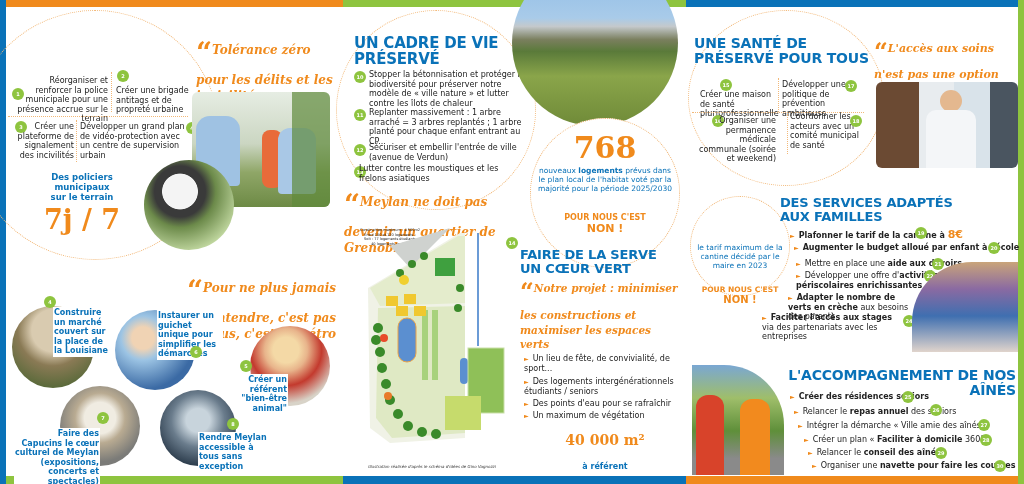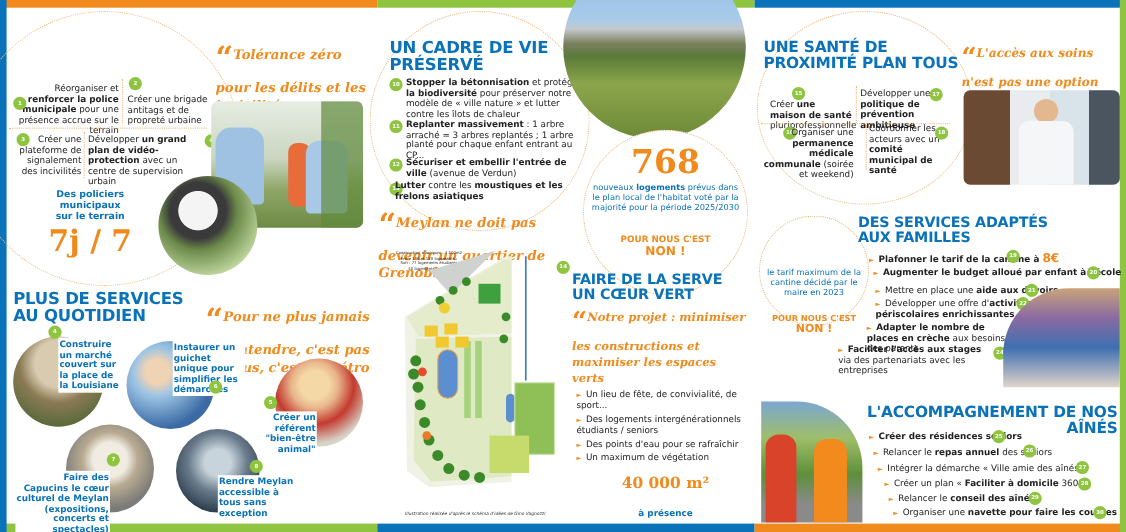--- a/index.html
+++ b/index.html
@@ -4,21 +4,21 @@
 <style>
 *{box-sizing:border-box;margin:0;padding:0}
 html,body{width:1024px;height:484px;overflow:hidden;background:#fff;font-family:"DejaVu Sans","Liberation Sans",sans-serif;color:#222}
 .page{position:relative;width:1024px;height:484px;background:#fff;overflow:hidden}
 .bar{position:absolute;height:7px}
 .vbar{position:absolute;width:6px}
 .h{position:absolute;color:#0a72b8;font-weight:900;font-family:"DejaVu Sans",sans-serif;line-height:1.05;letter-spacing:-0.2px}
 .quote{position:absolute;color:#f08a1c;font-family:"DejaVu Serif",serif;font-style:italic;font-weight:bold;line-height:1.35}
 .quote .qm{font-family:"DejaVu Serif",serif;font-size:28px;font-style:normal;vertical-align:-8px;margin-right:3px;letter-spacing:-3px}
 .t{position:absolute;font-size:8px;line-height:1.2;color:#222}
-.t b{font-weight:bold}
+.t b{font-weight:normal}
 .badge{position:absolute;width:12px;height:12px;border-radius:50%;background:#8ec43f;color:#fff;font-size:5px;font-weight:bold;display:flex;align-items:center;justify-content:center}
 .circ{position:absolute;border-radius:50%;overflow:hidden}
 .photo{position:absolute;overflow:hidden;border-radius:6px}
 .dotc{position:absolute;border:1px dotted #f2b878;border-radius:50%}
 .orange{color:#f08a1c}
 .big{position:absolute;color:#f08a1c;font-family:"DejaVu Serif",serif;font-weight:bold;text-align:center}
 .bl{position:absolute;font-size:8px;line-height:1.2;color:#222}
 .bl .ar{color:#f08a1c;font-size:6px;margin-right:4px}
 .sep-v{position:absolute;border-left:1px dotted #f2b878}
 .sep-h{position:absolute;border-top:1px dotted #f2b878}
@@ -63,21 +63,20 @@
   <div class="big" style="left:32px;top:204px;width:100px;font-size:27px">7j / 7</div>
 
   <div class="photo" style="left:192px;top:92px;width:138px;height:115px;background:linear-gradient(180deg,#e6ede3 0%,#cbd6c2 45%,#8fa667 70%,#6d8a45 100%)">
     <div style="position:absolute;left:4px;top:24px;width:44px;height:70px;background:#9fc2e3;border-radius:14px 14px 4px 4px"></div>
     <div style="position:absolute;left:70px;top:38px;width:20px;height:58px;background:#e86b3a;border-radius:8px"></div>
     <div style="position:absolute;left:86px;top:36px;width:38px;height:66px;background:#a9c8e6;border-radius:12px 12px 4px 4px"></div>
     <div style="position:absolute;left:100px;top:0;width:38px;height:115px;background:#5f8a3c;opacity:.7"></div>
   </div>
   <div class="circ" style="left:144px;top:160px;width:90px;height:90px;background:radial-gradient(circle at 40% 35%,#f4f4f4 0 22%,#3a3a3a 23% 32%,#6c8a4a 45%,#c9dfa8 80%)"></div>
 
-  <div class="h" style="left:12px;top:264px;font-size:15px;width:180px">PLUS DE SERVICES AU QUOTIDIEN</div>
   <div class="quote" style="left:186px;top:272px;font-size:12px;width:150px;text-align:right"><span class="qm">“</span><span>Pour ne plus jamais entendre, c'est pas nous, c'est la métro</span></div>
 
   <div class="circ" style="left:12px;top:306px;width:82px;height:82px;background:radial-gradient(circle at 50% 30%,#d9cbb0 0 30%,#8a7a55 50%,#5b6a3b 80%)"></div>
   <div class="badge" style="left:44px;top:296px">4</div>
   <div class="btxt" style="left:53px;top:307px;width:60px;background:#fff;padding:1px">Construire un marché couvert sur la place de la Louisiane</div>
 
   <div class="circ" style="left:115px;top:310px;width:80px;height:80px;background:radial-gradient(circle at 35% 35%,#f0d3b4 0 15%,#9cc4e4 30%,#3b6aa4 70%)"></div>
   <div class="btxt" style="left:157px;top:310px;width:66px;background:#fff;padding:1px">Instaurer un guichet unique pour simplifier les démarches</div>
   <div class="badge" style="left:190px;top:346px">6</div>
 
@@ -164,24 +163,24 @@
   <div style="position:absolute;left:352px;top:464px;width:160px;font-size:4px;font-style:italic;text-align:center;color:#333">Illustration réalisée d'après le schéma d'idées de Gino Vagnozzi</div>
 
   <div class="badge" style="left:506px;top:237px">14</div>
   <div class="h" style="left:520px;top:248px;font-size:13px;width:140px">FAIRE DE LA SERVE UN CŒUR VERT</div>
   <div class="quote" style="left:520px;top:276px;font-size:10.5px;width:160px"><span class="qm" style="font-size:24px">“</span><span>Notre projet : minimiser les constructions et maximiser les espaces verts</span></div>
   <div class="bl" style="left:524px;top:354px;width:150px"><span class="ar">►</span><span>Un lieu de fête, de convivialité, de sport...</span></div>
   <div class="bl" style="left:524px;top:377px;width:150px"><span class="ar">►</span><span>Des logements intergénérationnels étudiants / seniors</span></div>
   <div class="bl" style="left:524px;top:399px;width:150px"><span class="ar">►</span><span>Des points d'eau pour se rafraîchir</span></div>
   <div class="bl" style="left:524px;top:411px;width:150px"><span class="ar">►</span><span>Un maximum de végétation</span></div>
   <div class="big" style="left:520px;top:432px;width:170px;font-size:14px">40 000 m²</div>
-  <div class="btxt" style="left:520px;top:462px;width:170px;text-align:center;font-size:8px">à présence</div>
+  <div class="btxt" style="left:520px;top:462px;width:170px;text-align:center;font-size:8px">à référent</div>
 
   <div class="dotc" style="left:688px;top:10px;width:196px;height:176px"></div>
-  <div class="h" style="left:694px;top:36px;font-size:14px;width:180px">UNE SANTÉ DE PROXIMITÉ PLAN TOUS</div>
+  <div class="h" style="left:694px;top:36px;font-size:14px;width:180px">UNE SANTÉ DE PRÉSERVÉ POUR TOUS</div>
   <div class="quote" style="left:874px;top:36px;font-size:11px;width:140px"><span class="qm" style="font-size:24px">“</span><span>L'accès aux soins n'est pas une option</span></div>
 
   <div class="badge" style="left:720px;top:79px">15</div>
   <div class="t" style="left:700px;top:90px;width:76px;text-align:left"><span>Créer </span><b>une maison de santé</b><span> pluriprofessionnelle</span></div>
   <div class="sep-v" style="left:778px;top:78px;height:34px"></div>
   <div class="t" style="left:782px;top:80px;width:76px"><span>Développer une </span><b>politique de prévention ambitieuse</b></div>
   <div class="badge" style="left:845px;top:80px">17</div>
   <div class="sep-h" style="left:692px;top:112px;width:172px"></div>
   <div class="badge" style="left:712px;top:115px">16</div>
   <div class="t" style="left:692px;top:116px;width:84px;text-align:right"><span>Organiser une </span><b>permanence médicale communale</b><span> (soirée et weekend)</span></div>
@@ -201,21 +200,21 @@
 
   <div class="h" style="left:780px;top:196px;font-size:13px;width:180px">DES SERVICES ADAPTÉS AUX FAMILLES</div>
   <div class="bl" style="left:790px;top:228px"><span class="ar">►</span><b>Plafonner le tarif de la cantine à </b><b style="color:#f08a1c;font-size:11px">8€</b></div>
   <div class="badge" style="left:915px;top:227px">19</div>
   <div class="bl" style="left:794px;top:243px"><span class="ar">►</span><b>Augmenter le budget alloué par enfant à l'école</b></div>
   <div class="badge" style="left:988px;top:242px">20</div>
   <div class="bl" style="left:796px;top:259px"><span class="ar">►</span><span>Mettre en place une </span><b>aide aux devoirs</b></div>
   <div class="badge" style="left:932px;top:258px">21</div>
   <div class="bl" style="left:796px;top:271px;width:150px"><span class="ar">►</span><span>Développer une offre d'</span><b>activités périscolaires enrichissantes</b></div>
   <div class="badge" style="left:924px;top:270px">22</div>
-  <div class="bl" style="left:788px;top:293px;width:126px"><span class="ar">►</span><b>Adapter le nombre de places en crèche</b><span> aux besoins des parents</span></div>
+  <div class="bl" style="left:788px;top:293px;width:126px"><span class="ar">►</span><b>Adapter le nombre de verts en crèche</b><span> aux besoins des parents</span></div>
   <div class="badge" style="left:917px;top:296px">23</div>
   <div class="bl" style="left:762px;top:313px;width:142px"><span class="ar">►</span><b>Faciliter l'accès aux stages</b><span> via des partenariats avec les entreprises</span></div>
   <div class="badge" style="left:903px;top:315px">24</div>
 
   <div class="photo" style="left:912px;top:262px;width:106px;height:90px;border-radius:60px 0 0 0;background:linear-gradient(180deg,#c9a47a 0%,#8a6aa2 30%,#3f6fb0 60%,#e0d4cc 100%)"></div>
 
   <div class="photo" style="left:692px;top:365px;width:92px;height:110px;border-radius:0 60px 0 0;background:linear-gradient(180deg,#7aa7d3 0%,#9fbe6a 30%,#5f8f3a 60%,#8a8a8a 85%)">
     <div style="position:absolute;left:4px;top:30px;width:28px;height:80px;background:#d8432a;border-radius:12px 12px 0 0"></div>
     <div style="position:absolute;left:48px;top:34px;width:30px;height:76px;background:#f28a1e;border-radius:12px 12px 0 0"></div>
   </div>

